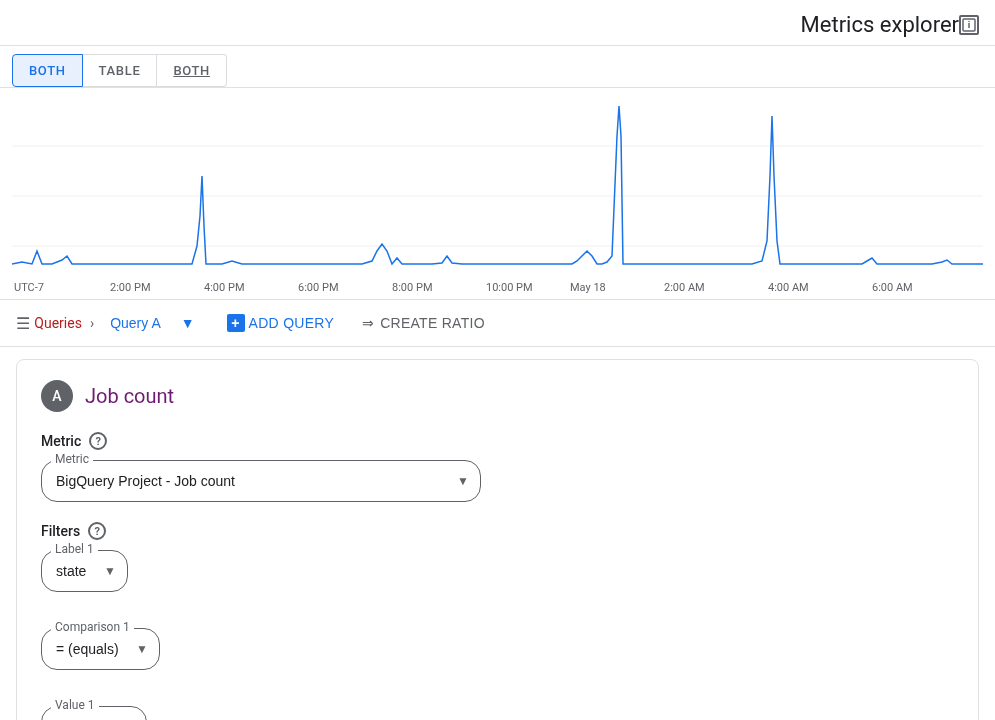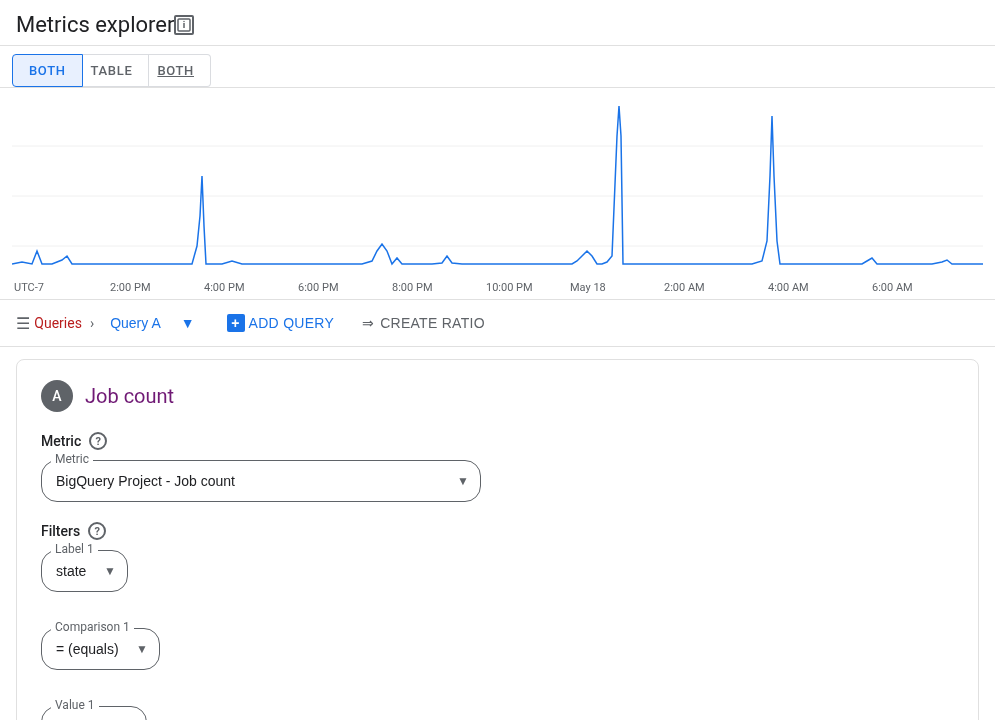--- a/index.html
+++ b/index.html
@@ -1,37 +1,37 @@
 <!DOCTYPE html>
 <html><head>
   <meta charset="utf-8">
   <style>
     * { box-sizing: border-box; margin: 0; padding: 0; }
     body { font-family: 'Roboto', Arial, sans-serif; background: #fff; color: #3c4043; font-size: 14px; width: 995px; }
 
     .header {
-      display: flex; align-items: center; justify-content: flex-start;
+      display: flex; align-items: center; justify-content: flex-end;
       padding: 12px 16px 8px 16px;
       border-bottom: 1px solid #e0e0e0;
     }
     .header h1 { font-size: 22px; font-weight: 400; color: #202124; }
     .header-icon { width: 20px; height: 20px; border: 2px solid #5f6368; border-radius: 2px; display: flex; align-items: center; justify-content: center; cursor: pointer; }
 
     .tabs {
       display: flex; gap: 0; padding: 8px 12px 0;
       border-bottom: 1px solid #e0e0e0;
     }
     .tab {
       padding: 8px 16px; font-size: 13px; font-weight: 500; cursor: pointer;
       border: 1px solid #dadce0; color: #5f6368; background: #fff;
       letter-spacing: 0.05em;
     }
     .tab:first-child { border-radius: 4px 0 0 4px; }
     .tab:last-child { border-radius: 0 4px 4px 0; text-decoration: underline; }
-    .tab + .tab { border-left: none; padding-left: 8px; }
+    .tab + .tab { border-left: none; }
     .tab.active { background: #e8f0fe; color: #1a73e8; border-color: #1a73e8; z-index: 1; }
 
     .chart-area {
       padding: 8px 0 0 0;
       border-bottom: 1px solid #e0e0e0;
       position: relative;
     }
 
     .chart-svg-container {
       width: 100%;

